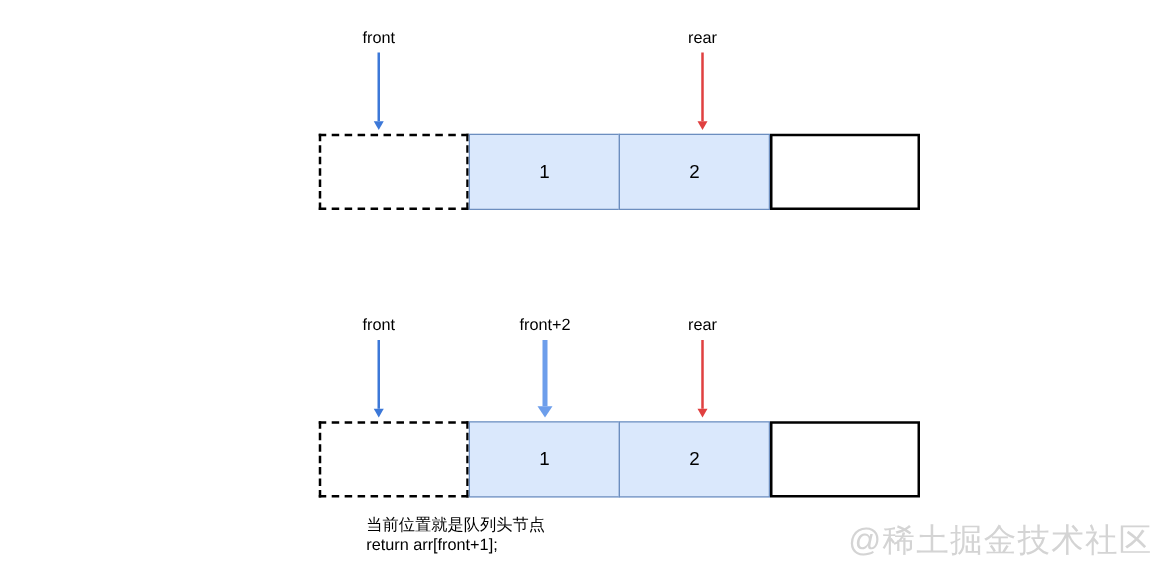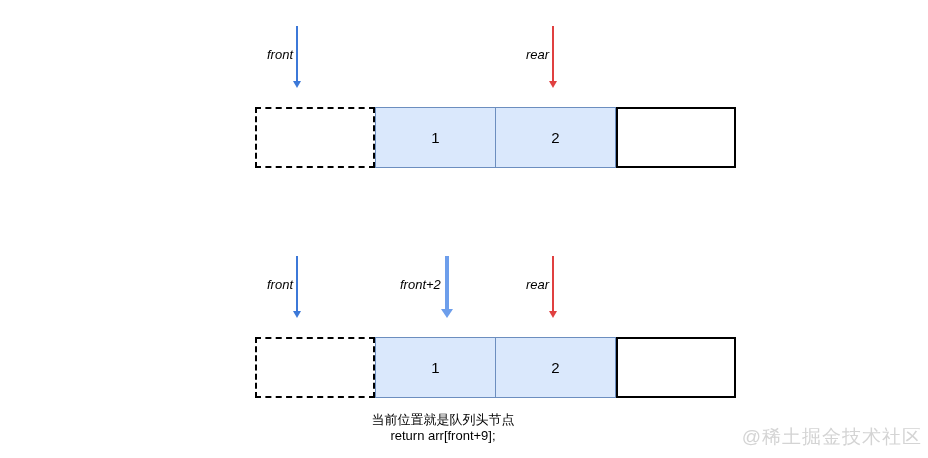--- a/index.html
+++ b/index.html
@@ -14,23 +14,22 @@
     height: 458px;
     background: #ffffff;
     overflow: hidden;
   }
 
   
   .pointer {
     position: absolute;
     width: 72px;
     display: flex;
-    flex-direction: row;
+    flex-direction: column;
     align-items: center;
-    font-style: italic;
   }
   .pointer-label {
     font-size: 13px;
     color: #000000;
     line-height: 16px;
     white-space: nowrap;
   }
   .arrow {
     margin-top: 4px;
     display: flex;
@@ -98,32 +97,32 @@
   .cell.outlined {
     border: 2px solid #000000;
   }
 
   
   .caption {
     position: absolute;
     left: 293px;
     top: 412px;
     width: 300px;
-    text-align: center;
+    text-align: left;
     color: #000000;
     font-size: 13px;
     line-height: 16px;
   }
 
   
   .watermark {
     position: absolute;
     right: 6px;
     bottom: 8px;
-    font-size: 19px;
+    font-size: 26px;
     color: #D4D4D4;
     letter-spacing: 1px;
     white-space: nowrap;
   }
 </style>
 </head>
 <body>
 
 <div class="canvas">
 
@@ -182,20 +181,20 @@
 
     <div class="array-row" style="top:337px;">
       <div class="cell dashed"></div>
       <div class="cell filled">1</div>
       <div class="cell filled">2</div>
       <div class="cell outlined"></div>
     </div>
 
     <div class="caption">
       <div>当前位置就是队列头节点</div>
-      <div>return arr[front+9];</div>
+      <div>return arr[front+1];</div>
     </div>
 
   </section>
 
   <div class="watermark">@稀土掘金技术社区</div>
 
 </div>
 
 </body></html>

